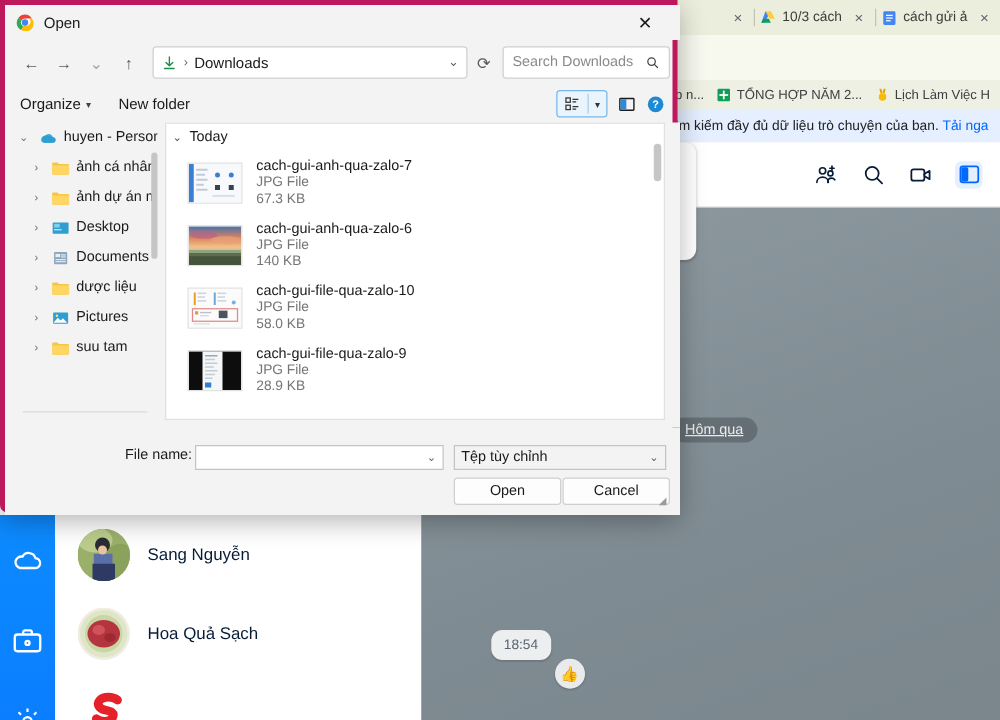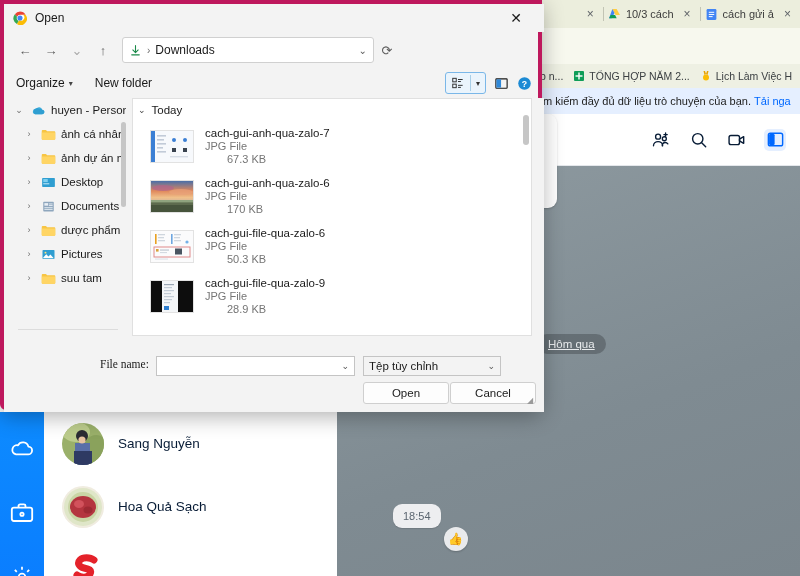--- a/index.html
+++ b/index.html
@@ -198,41 +198,41 @@
     height:22px; display:flex; align-items:center; gap:6px;
     padding-left:5px; font-size:11.5px; color:#1a1a1a;
   }
   .file-row {
     height:50px; display:flex; align-items:center; gap:11px; padding-left:17px;
   }
   .thumb { width:44px; height:33px; flex:0 0 44px; border:1px solid #e2e2e2; overflow:hidden; position:relative; background:#fff; }
   .fmeta { display:flex; flex-direction:column; gap:1px; }
   .fname { font-size:11.5px; color:#1a1a1a; }
   .ftype { font-size:11px; color:#757575; }
-  .fsize { font-size:11px; color:#757575;margin-left:22px; }
+  .fsize { font-size:11px; color:#757575; }
   #file-scroll {
     position:absolute; right:2px; top:16px; width:6px; height:30px;
     background:#c6c6c6; border-radius:3px;
   }
 
   #dlg-footer {
     position:absolute; left:0; top:338px; width:540px; height:70px;
     background:#f3f3f3;
   }
   #fn-label {
-    position:absolute; left:96px; top:354px; font-size:11.5px; color:#1a1a1a;font-family:Liberation Serif, serif;
+    position:absolute; left:96px; top:354px; font-size:11.5px; color:#1a1a1a;
   }
   #fn-input {
     position:absolute; left:152px; top:352px; width:199px; height:20px;
     background:#fff; border:1px solid #c4c4c4; display:flex; align-items:center;
     padding:0 5px; font-size:11.5px; color:#1a1a1a;
   }
   #fn-input .chev { margin-left:auto; font-size:9px; color:#555; }
   #type-select {
-    position:absolute; left:359px; top:352px; width:138px; height:20px;
+    position:absolute; left:359px; top:352px; width:170px; height:20px;
     background:#f3f3f3; border:1px solid #c4c4c4; display:flex; align-items:center;
     padding:0 5px; font-size:11.5px; color:#1a1a1a;
   }
   #type-select .chev { margin-left:auto; font-size:9px; color:#555; }
   .dlg-btn {
     position:absolute; top:378px; width:86px; height:22px;
     background:#fdfdfd; border:1px solid #cfcfcf; border-radius:3px;
     display:flex; align-items:center; justify-content:center;
     font-size:11.5px; color:#1a1a1a;
   }
@@ -460,20 +460,29 @@
           <path d="M12 3v12M7 11l5 5 5-5M5 20h14"></path>
         </svg>
       </span>
       <span id="addr-crumb-sep">›</span>
       <span>Downloads</span>
       <span id="addr-chev">⌄</span>
     </div>
 
     <div id="refreshbtn">⟳</div>
 
+    <div id="searchbox">
+      <span>Search Downloads</span>
+      <span id="search-ico">
+        <svg width="12" height="12" viewBox="0 0 24 24" fill="none" stroke="#444" stroke-width="2" stroke-linecap="round">
+          <circle cx="10.5" cy="10.5" r="6"></circle>
+            <path d="M15 15l5 5"></path>
+        </svg>
+      </span>
+    </div>
   </div>
 
   <div id="dlg-commandbar">
     <div class="cmd">
       <span>Organize</span>
       <span class="caret">▾</span>
     </div>
     <div class="cmd">
       <span>New folder</span>
     </div>
@@ -569,21 +578,21 @@
       </div>
 
       <div class="tree-row" style="padding-left:14px">
         <span class="chev">›</span>
         <span class="tree-ico">
           <svg width="15" height="13" viewBox="0 0 20 16">
               <path d="M1 3.2A1.2 1.2 0 0 1 2.2 2h4.4l1.6 1.7h9.6A1.2 1.2 0 0 1 19 4.9v8.9A1.2 1.2 0 0 1 17.8 15H2.2A1.2 1.2 0 0 1 1 13.8z" fill="#f7c544"></path>
               <path d="M1 5.3h18v8.5A1.2 1.2 0 0 1 17.8 15H2.2A1.2 1.2 0 0 1 1 13.8z" fill="#ffd564"></path>
             </svg>
         </span>
-        <span>dược phẩm</span>
+        <span>dược liệu</span>
       </div>
 
       <div class="tree-row" style="padding-left:14px">
         <span class="chev">›</span>
         <span class="tree-ico">
           <svg width="15" height="13" viewBox="0 0 20 16">
               <rect x="2" y="2" width="16" height="12" rx="1" fill="#2f9ed1"></rect>
               <path d="M3 12l4-4.5 3 3 2.5-2.5L17 13H3z" fill="#fff"></path>
               <circle cx="6" cy="5.5" r="1.3" fill="#ffe27a"></circle>
             </svg>
@@ -652,21 +661,21 @@
             <ellipse cx="12" cy="7" rx="11" ry="3" fill="#b4628a" opacity=".7"></ellipse>
             <ellipse cx="30" cy="11" rx="12" ry="3" fill="#e8a27a" opacity=".7"></ellipse>
             <rect y="20" width="42" height="11" fill="#5d6b4e"></rect>
             <rect y="24" width="42" height="7" fill="#46543c"></rect>
             <rect y="19" width="42" height="2.4" fill="#8fa37e"></rect>
           </svg>
         </div>
         <div class="fmeta">
           <span class="fname">cach-gui-anh-qua-zalo-6</span>
           <span class="ftype">JPG File</span>
-          <span class="fsize">170 KB</span>
+          <span class="fsize">140 KB</span>
         </div>
       </div>
 
       <div class="file-row">
         <div class="thumb">
           <svg width="42" height="31" viewBox="0 0 42 31">
             <rect width="42" height="31" fill="#fbfbfc"></rect>
             <rect x="4" y="3" width="1.6" height="10" fill="#e8a020"></rect>
             <rect x="7" y="3" width="7" height="1.3" fill="#cfd6de"></rect>
             <rect x="7" y="6" width="6" height="1.3" fill="#cfd6de"></rect>
@@ -678,23 +687,23 @@
             <circle cx="36" cy="11" r="1.6" fill="#74b1e8"></circle>
             <rect x="3" y="16" width="36" height="10" fill="none" stroke="#e08a8a" stroke-width="1"></rect>
             <rect x="5" y="18" width="2.6" height="2.6" fill="#d8a23a"></rect>
             <rect x="9" y="18.5" width="9" height="1.1" fill="#b9c2cc"></rect>
             <rect x="9" y="21" width="7" height="1.1" fill="#d4dae1"></rect>
             <rect x="24" y="17.5" width="7" height="6" fill="#4a5561"></rect>
             <rect x="4" y="27.5" width="13" height="1.1" fill="#dde2e8"></rect>
           </svg>
         </div>
         <div class="fmeta">
-          <span class="fname">cach-gui-file-qua-zalo-6</span>
+          <span class="fname">cach-gui-file-qua-zalo-10</span>
           <span class="ftype">JPG File</span>
-          <span class="fsize">50.3 KB</span>
+          <span class="fsize">58.0 KB</span>
         </div>
       </div>
 
       <div class="file-row">
         <div class="thumb">
           <svg width="42" height="31" viewBox="0 0 42 31">
             <rect width="42" height="31" fill="#0d0d0d"></rect>
             <rect x="11" y="0" width="16" height="31" fill="#f4f6f8"></rect>
             <rect x="13" y="3" width="10" height="1.2" fill="#9aa6b4"></rect>
             <rect x="13" y="6" width="8" height="1.2" fill="#c3ccd6"></rect>

